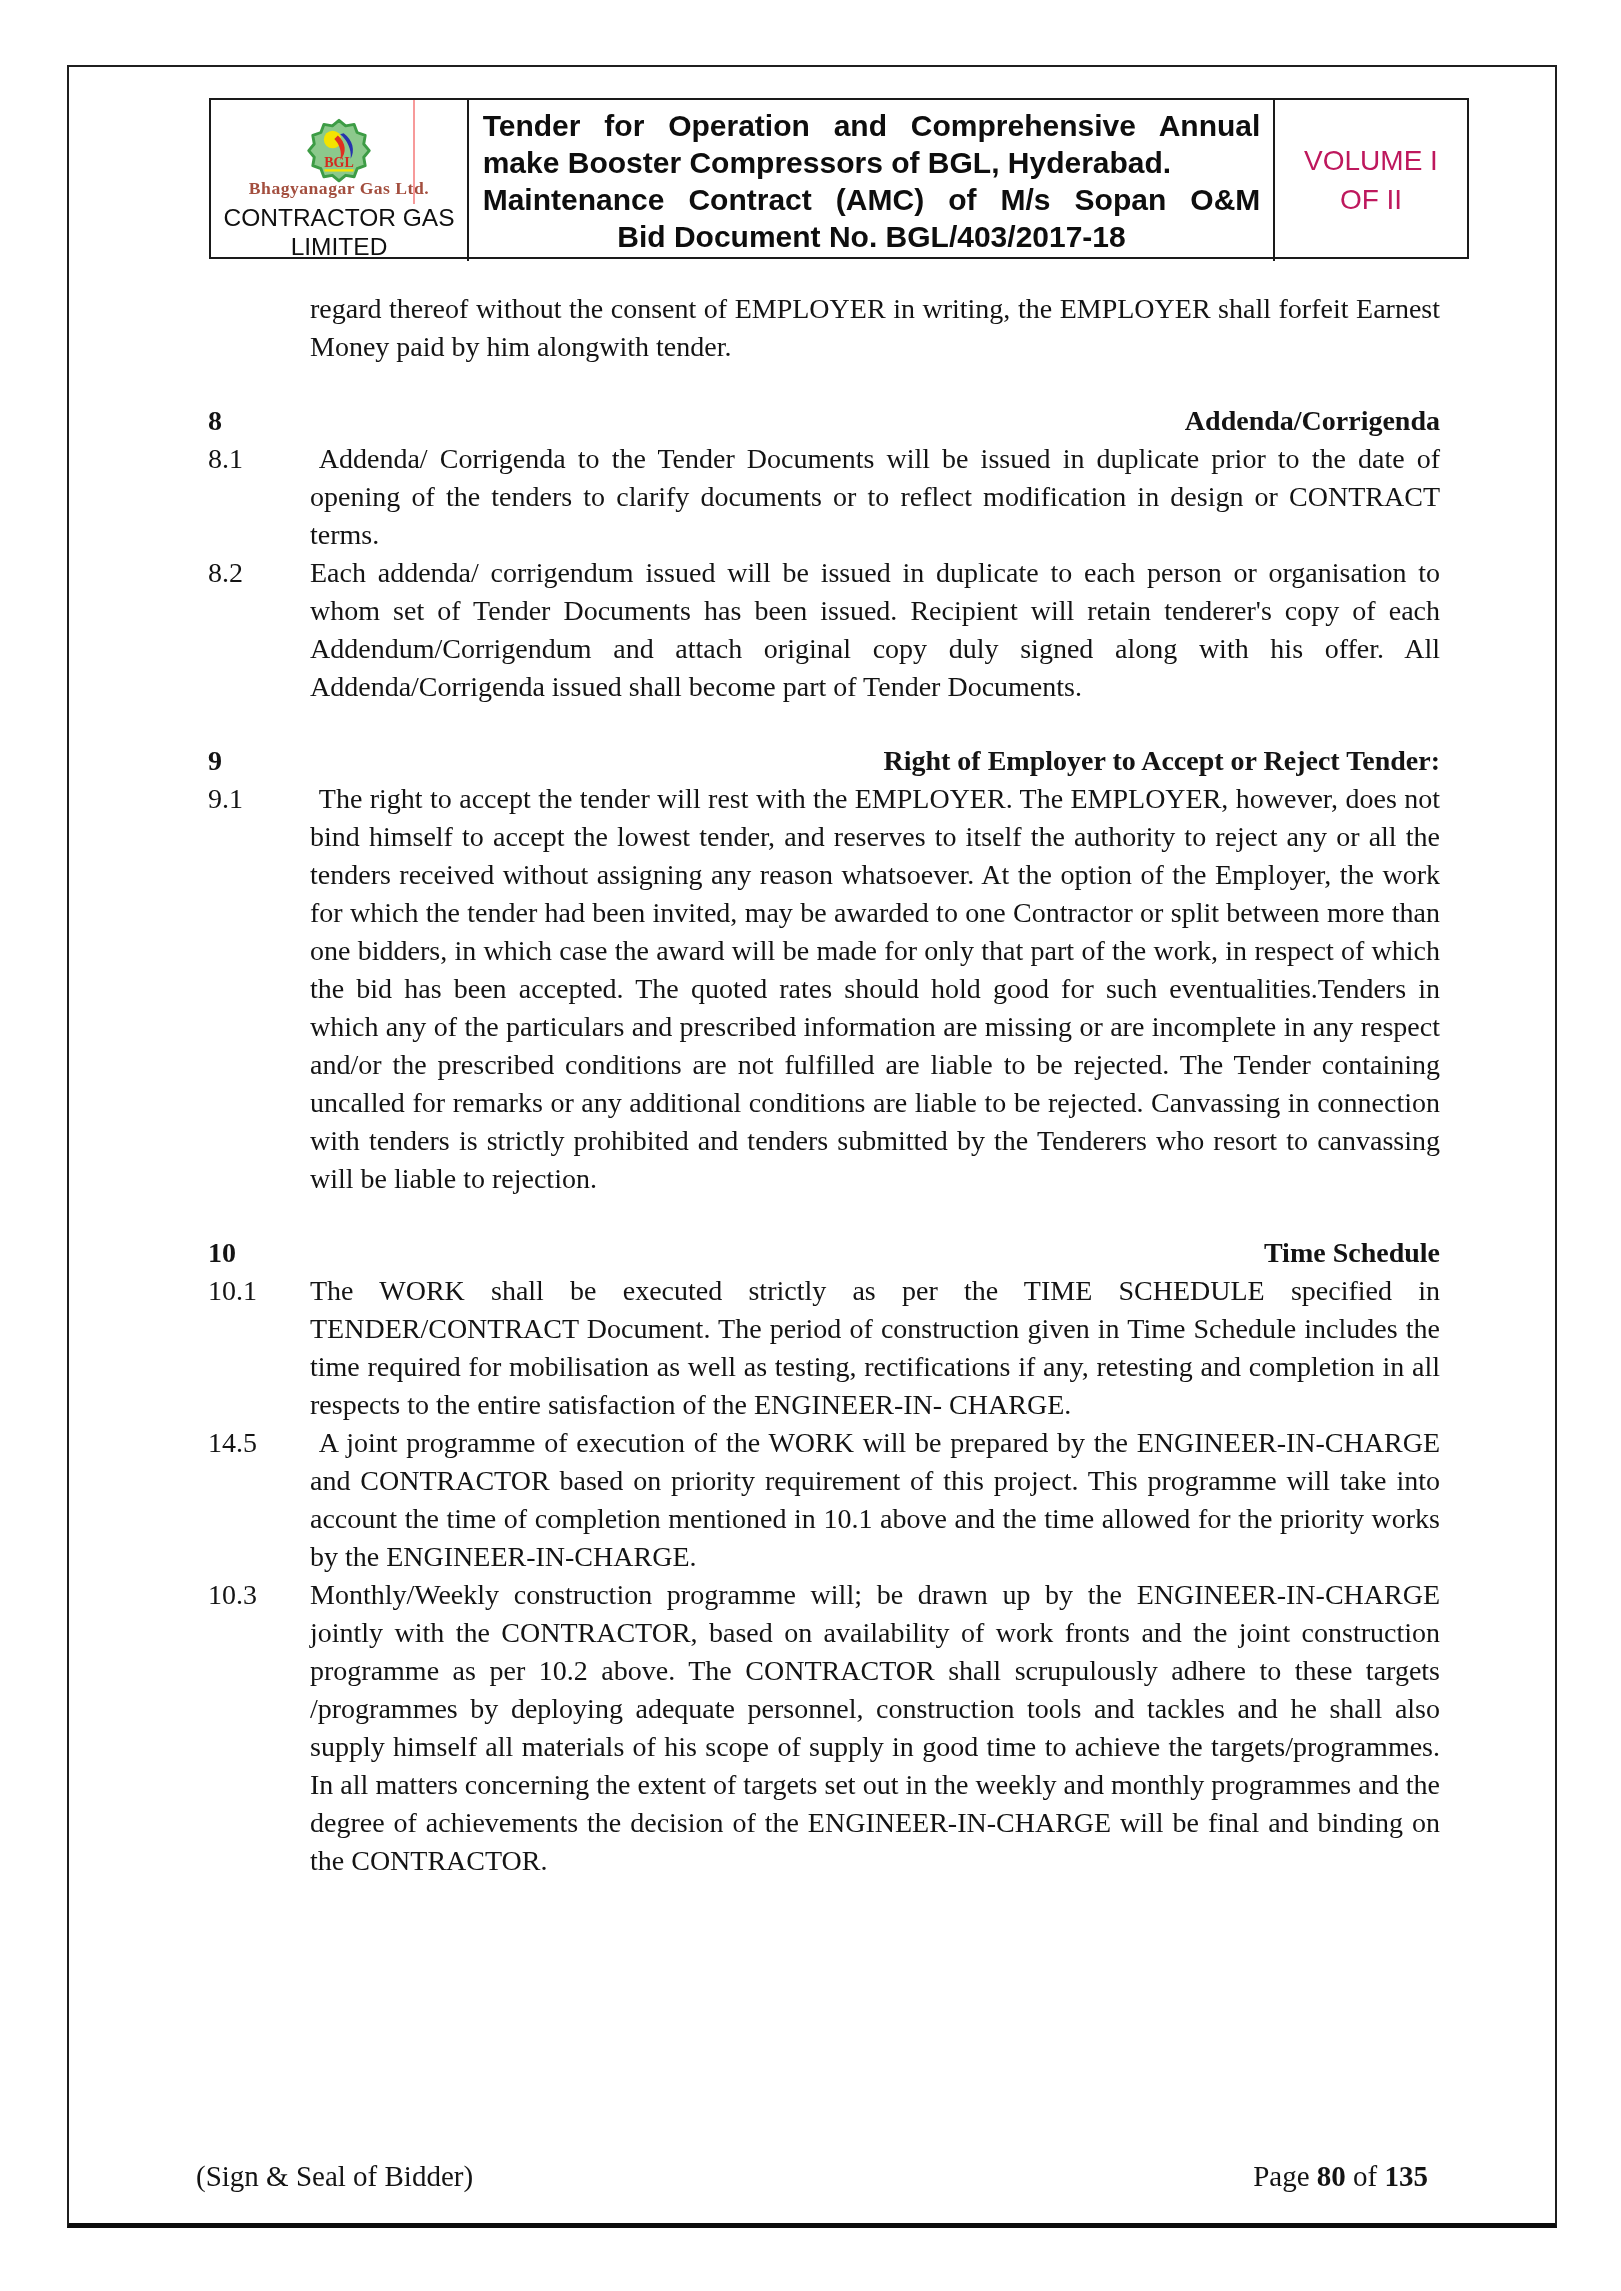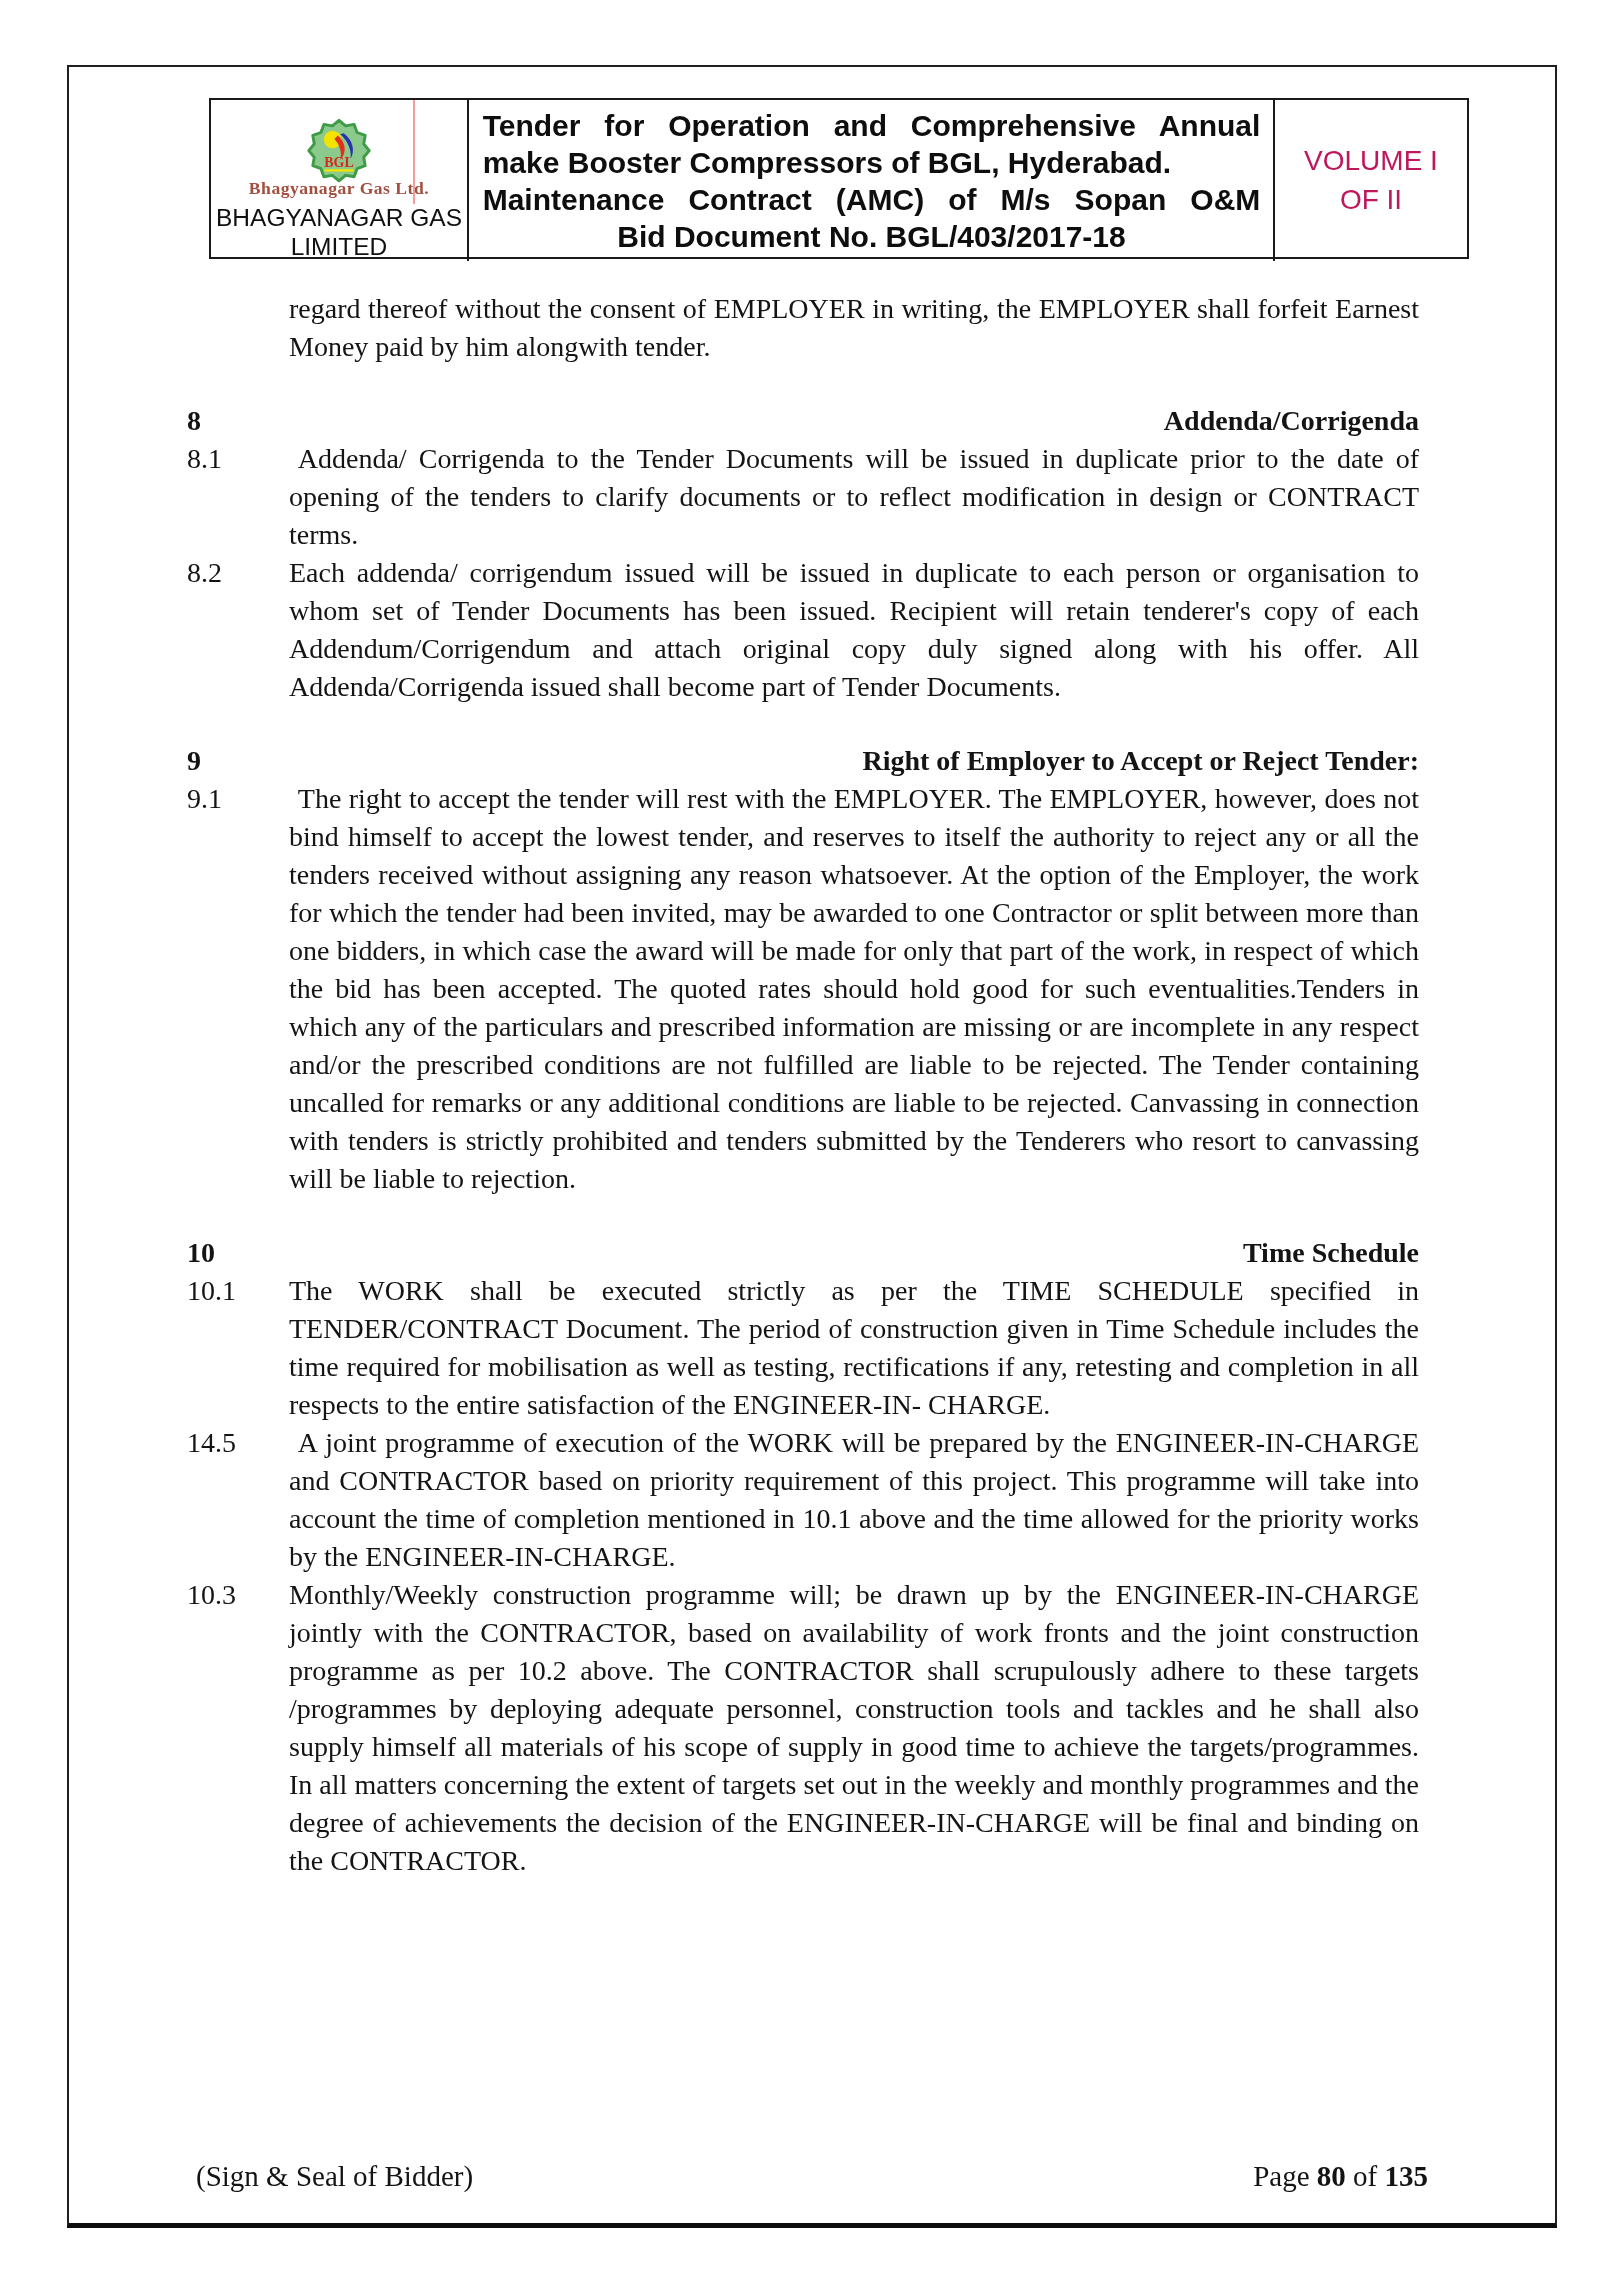--- a/index.html
+++ b/index.html
@@ -38,21 +38,21 @@
   }
   .title-line{white-space:normal;}
   .title-line.just{text-align:justify;text-align-last:justify;}
   .title-line.left{text-align:left;}
   .title-line.center{text-align:center;}
   .volume-cell{
     display:flex;flex-direction:column;justify-content:center;align-items:center;
     font-family:"Liberation Sans", sans-serif;font-size:28px;line-height:39px;color:#be185d;
   }
   
-  .doc-body{position:absolute;left:118px;top:223px;width:1232px;}
+  .doc-body{position:absolute;left:139px;top:223px;width:1232px;}
   .row{display:grid;grid-template-columns:102px 1130px;}
   .num{font-size:28px;line-height:38px;}
   .num.bold{font-weight:bold;}
   .doc-body p{
     margin:0;font-size:28px;line-height:38px;text-align:justify;
     hyphens:none;color:#141414;
   }
   .doc-body p.indent1{text-indent:8.8px;}
   .sec-title{font-weight:bold;font-size:28px;line-height:38px;text-align:right;}
   .sec{margin-top:36px;}
@@ -76,21 +76,21 @@
       <svg class="logo-svg" width="82" height="82" viewBox="-56 -56 112 112">
         <path fill="#8cc98c" stroke="#3d9c45" stroke-width="5" stroke-linejoin="round" d="M52,0 L42.5,11.4 L45,26 L31.1,31.1 L26,45 L11.4,42.5 L0,52 L-11.4,42.5 L-26,45 L-31.1,31.1 L-45,26 L-42.5,11.4 L-52,0 L-42.5,-11.4 L-45,-26 L-31.1,-31.1 L-26,-45 L-11.4,-42.5 L0,-52 L11.4,-42.5 L26,-45 L31.1,-31.1 L45,-26 L42.5,-11.4 Z"></path>
         <circle cx="-11" cy="-19" r="15" fill="#f4e300"></circle>
         <path d="M 8,-30 C 24,-18 28,0 20,14 C 22,-2 14,-18 2,-28 Z" fill="#2632ae"></path>
         <path d="M -2,-26 C 12,-14 14,4 2,16 C 6,2 0,-12 -8,-20 Z" fill="#e03020"></path>
         <text x="0" y="29" text-anchor="middle" font-family="Liberation Serif, serif" font-size="24" font-weight="bold" fill="#d42a1e">BGL</text>
         <rect x="-25" y="32" width="50" height="4" fill="#f4e300"></rect>
       </svg>
       <div class="logo-tagline">Bhagyanagar Gas Ltd.</div>
       <div class="company-name">
-        <div>BHAGYANAGAR GAS</div>
+        <div>CONTRACTOR GAS</div>
         <div>LIMITED</div>
       </div>
       <div class="logo-redline"></div>
     </div>
 
     <div class="title-cell">
       <div class="title-line just">Tender for Operation and Comprehensive Annual</div>
       <div class="title-line left">make Booster Compressors of BGL, Hyderabad.</div>
       <div class="title-line just">Maintenance Contract (AMC) of M/s Sopan O&amp;M</div>
       <div class="title-line center">Bid Document No. BGL/403/2017-18</div>

